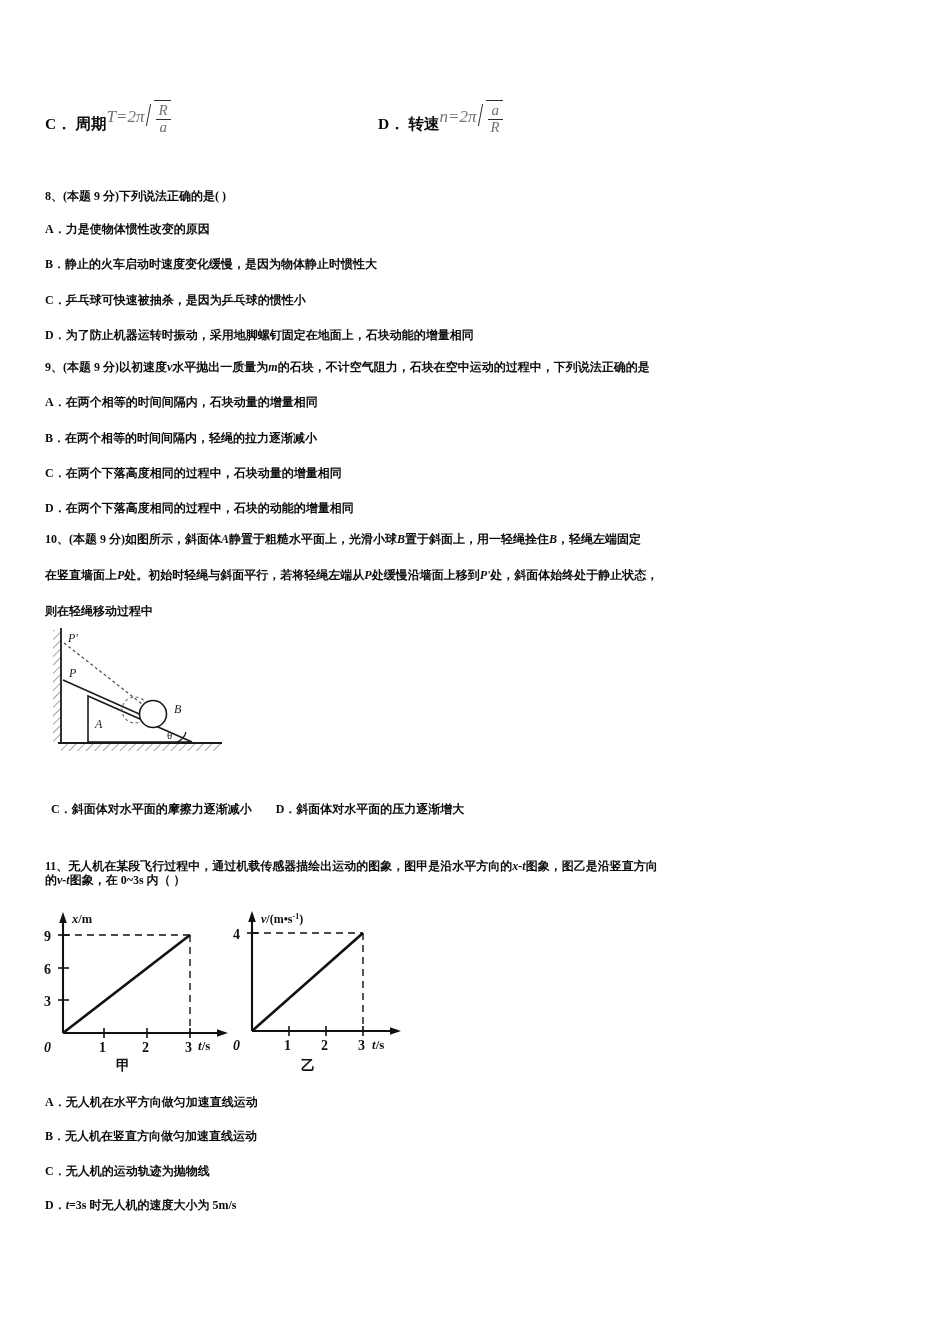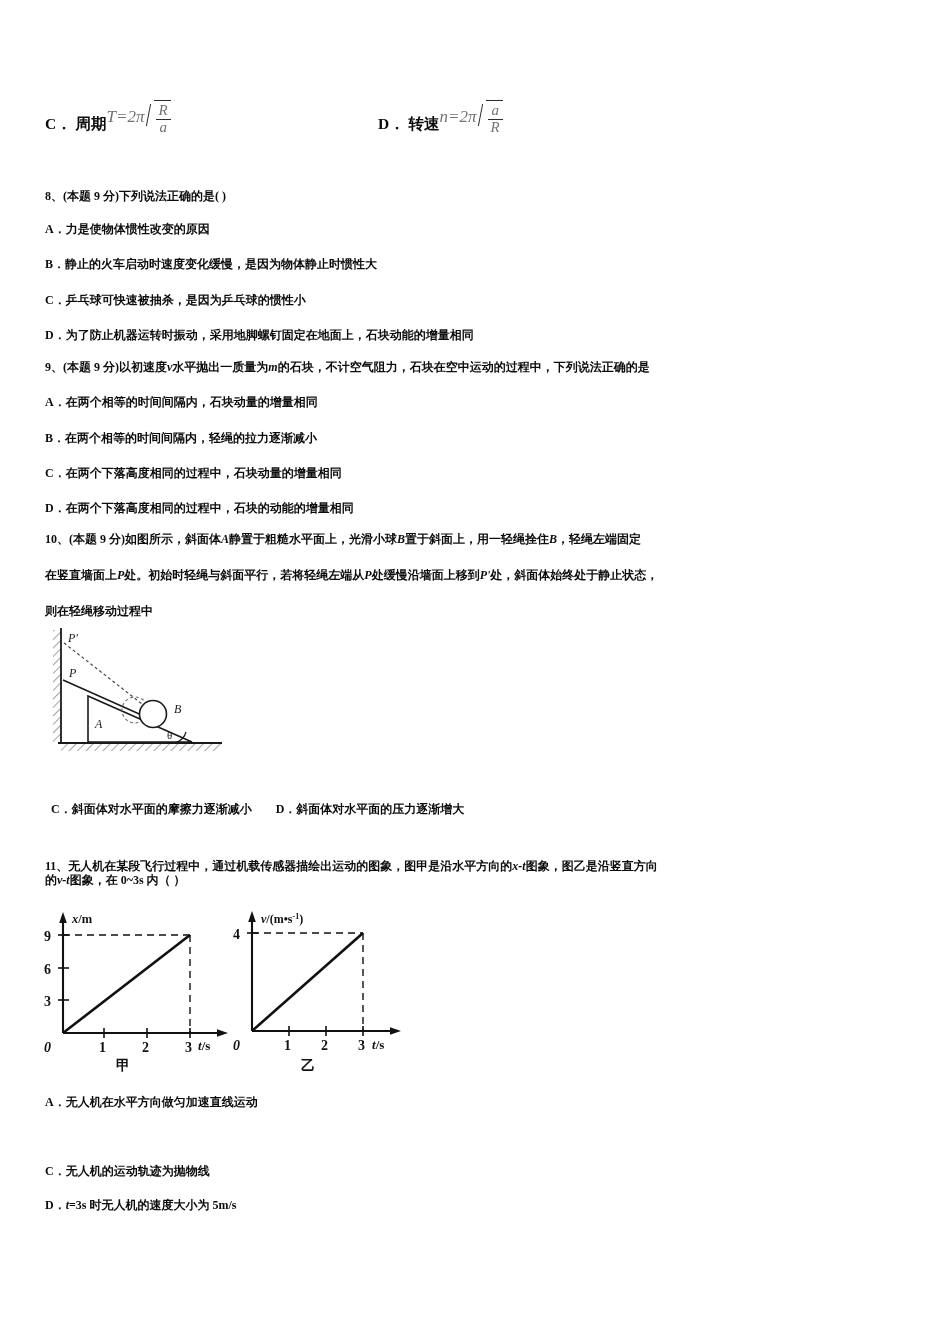--- a/index.html
+++ b/index.html
@@ -268,20 +268,23 @@
         <text x="301" y="152" font-family="Liberation Serif, serif" font-size="14" font-weight="bold" fill="#111">2</text>
         <text x="338" y="152" font-family="Liberation Serif, serif" font-size="14" font-weight="bold" fill="#111">3</text>
         <text x="281" y="172" font-family="Liberation Serif, serif" font-size="14" font-weight="bold" fill="#111">乙</text>
       </g>
     </svg>
   </div>
 
   <div class="qline" style="left:45px; top:1094px;">
     <span class="opt-letter">A．</span><span>无人机在水平方向做匀加速直线运动</span>
   </div>
+  <div class="qline" style="left:45px; top:1128px;">
+    <span class="opt-letter">B．</span><span>无人机在竖直方向做匀加速直线运动</span>
+  </div>
   <div class="qline" style="left:45px; top:1163px;">
     <span class="opt-letter">C．</span><span>无人机的运动轨迹为抛物线</span>
   </div>
   <div class="qline" style="left:45px; top:1197px;">
     <span class="opt-letter">D．</span><span class="it">t</span><span>=3s 时无人机的速度大小为 5m/s</span>
   </div>
 
 </div>
 
 </body></html>

